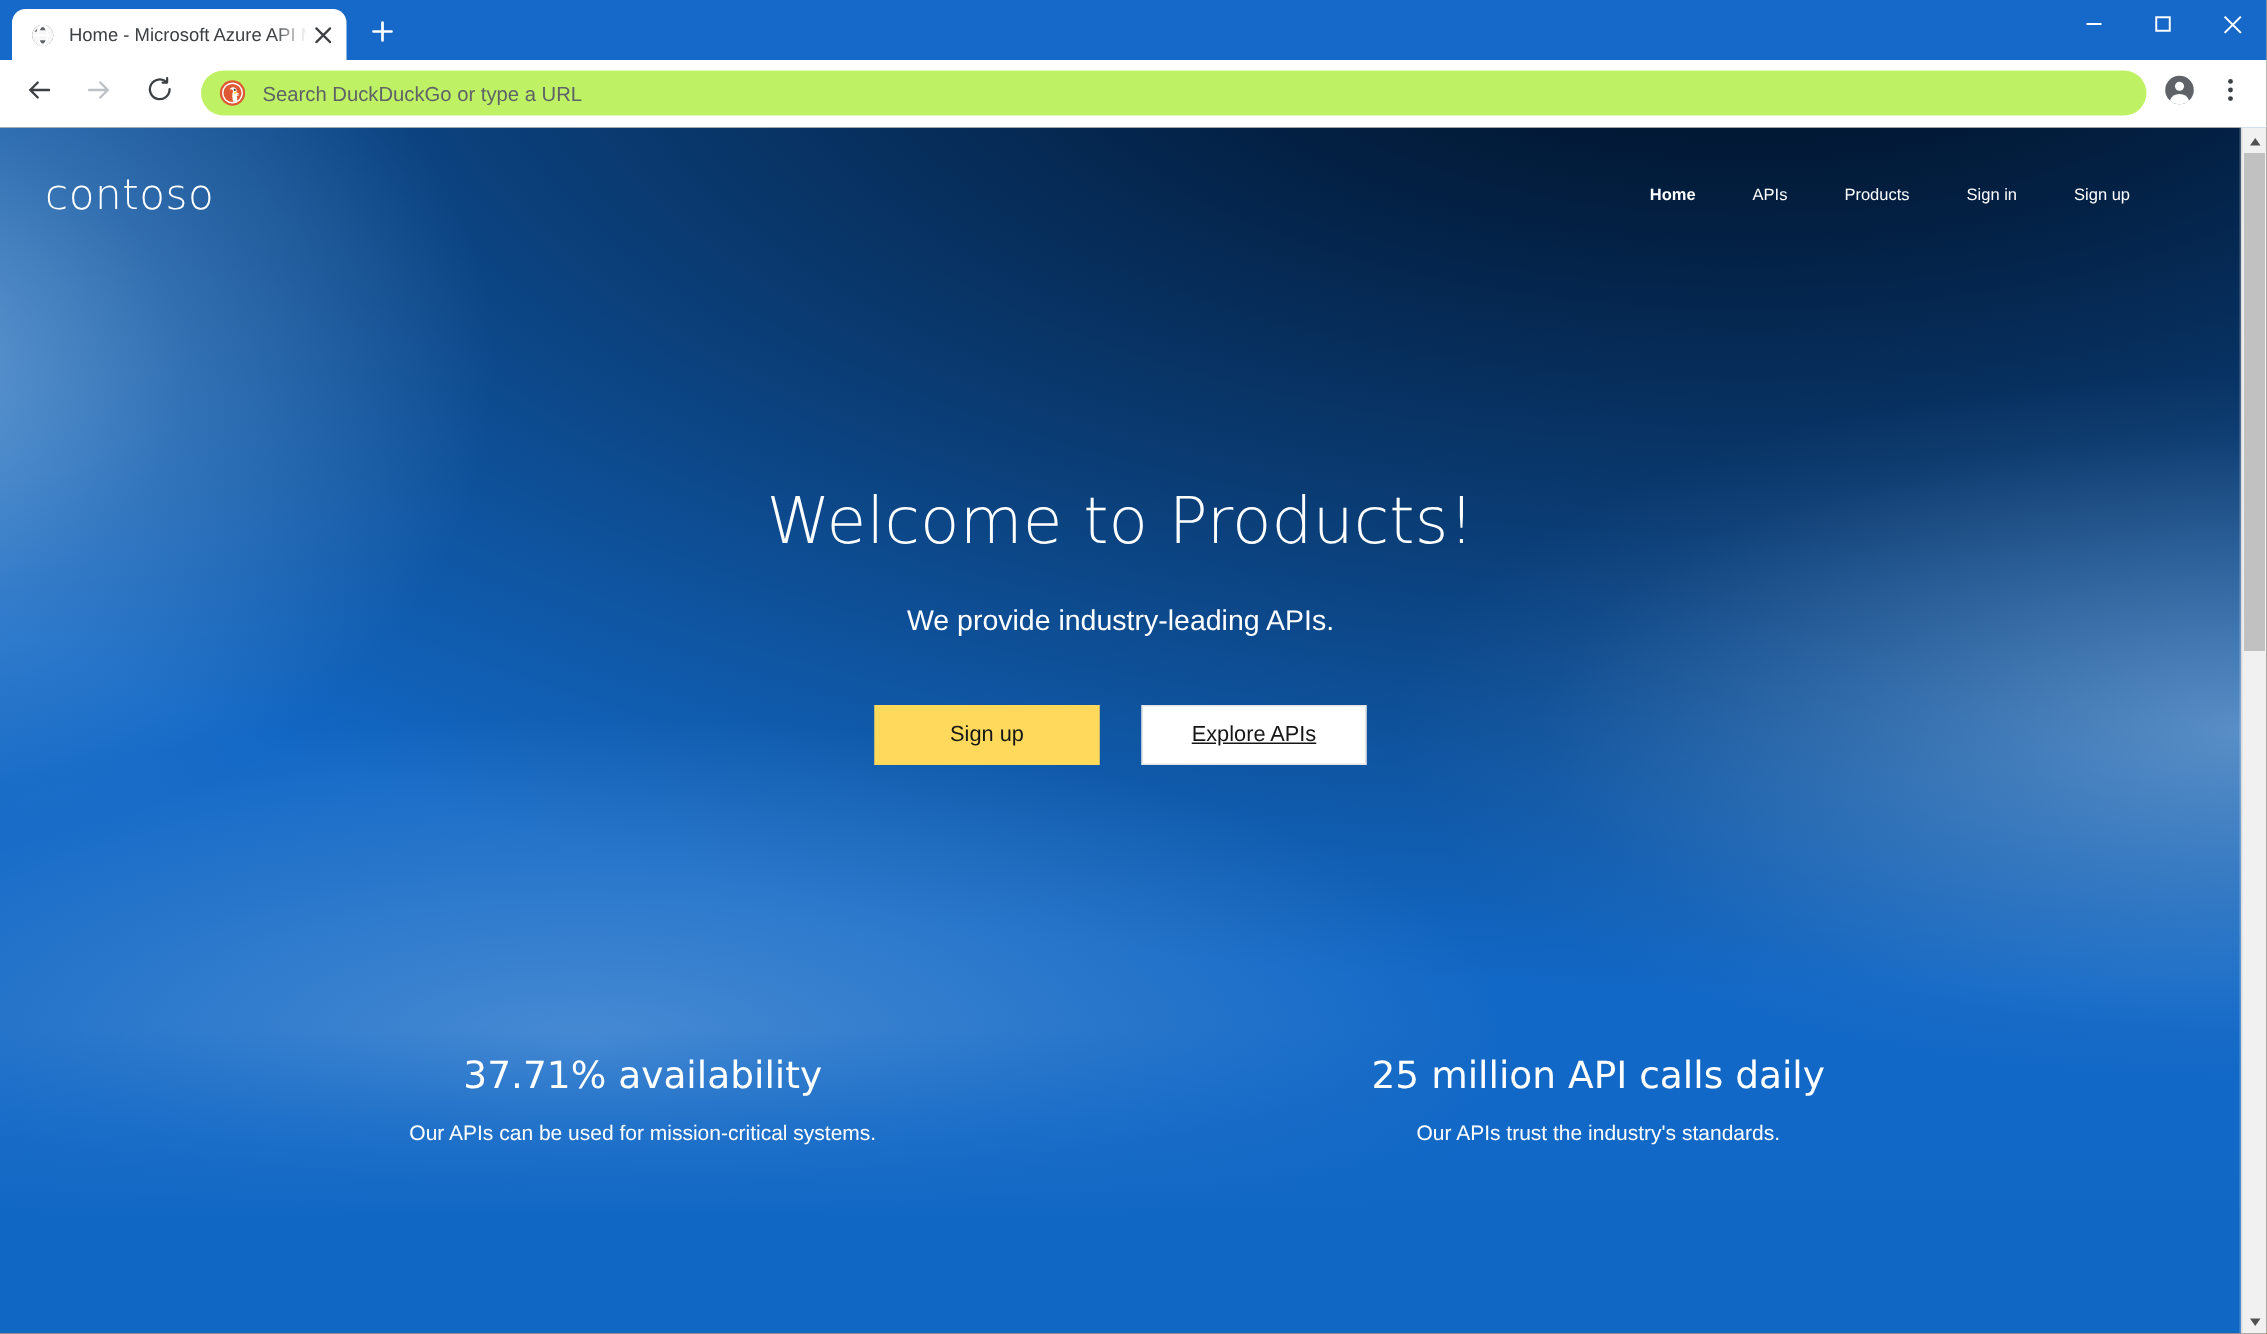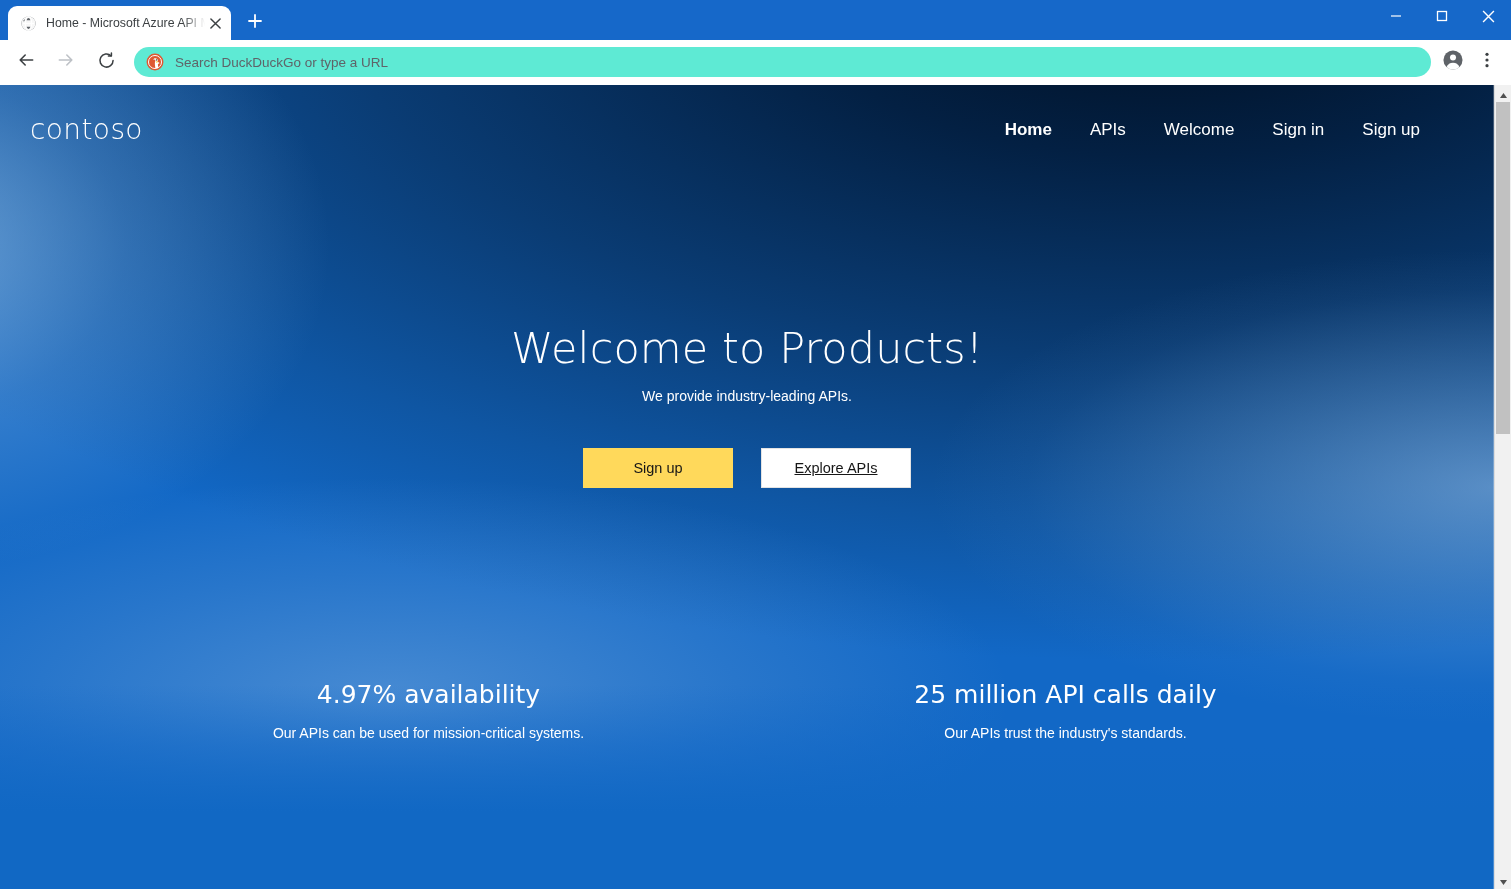--- a/index.html
+++ b/index.html
@@ -97,21 +97,21 @@
   .navbtn {
     width: 34px; height: 34px;
     margin: 0 3px;
     display: flex; align-items: center; justify-content: center;
     border-radius: 50%;
     flex: none;
   }
   .omnibox {
     flex: 1 1 auto;
     height: 30px;
-    background: #5eead4;
+    background: #bef264;
     border-radius: 15px;
     display: flex;
     align-items: center;
     padding: 0 12px;
     margin: 0 6px 0 8px;
   }
   .omnibox-icon { width: 18px; height: 18px; flex: none; margin-right: 11px; }
   .omnibox-text {
     font-size: 13.5px;
     color: #5f6368;
@@ -186,21 +186,21 @@
     font-stretch: condensed;
   }
   .site-nav {
     margin-left: auto;
     display: flex;
     align-items: center;
     gap: 38px;
     padding-right: 38px;
   }
   .nav-link {
-    font-size: 17px;
+    font-size: 11px;
     color: #ffffff;
     text-decoration: none;
     white-space: nowrap;
   }
   .nav-link.active { font-weight: bold; }
 
   
   .hero {
     position: relative;
     z-index: 5;
@@ -209,22 +209,22 @@
   }
   .hero-title {
     font-size: 43px;
     font-weight: 300;
     color: #ffffff;
     letter-spacing: 0.1px;
     line-height: 1.1;
     font-family: "DejaVu Sans", sans-serif;
   }
   .hero-sub {
-    margin-top: 16px;
-    font-size: 14px;
+    margin-top: 32px;
+    font-size: 19px;
     color: #ffffff;
   }
   .hero-actions {
     margin-top: 44px;
     display: flex;
     justify-content: center;
     gap: 28px;
   }
   .btn {
     min-width: 150px;
@@ -421,38 +421,38 @@
       <div class="bg-layer bg-blob-right"></div>
       <div class="bg-layer bg-blob-left"></div>
       <div class="bg-layer bg-blob-center"></div>
       <div class="bg-bottom"></div>
 
       <div class="site-header">
         <div class="logo">contoso</div>
         <div class="site-nav">
           <a class="nav-link active" href="#">Home</a>
           <a class="nav-link" href="#">APIs</a>
-          <a class="nav-link" href="#">Welcome</a>
+          <a class="nav-link" href="#">Products</a>
           <a class="nav-link" href="#">Sign in</a>
           <a class="nav-link" href="#">Sign up</a>
         </div>
       </div>
 
       <div class="hero">
         <h1 class="hero-title">Welcome to Products!</h1>
         <p class="hero-sub">We provide industry-leading APIs.</p>
         <div class="hero-actions">
           <button class="btn btn-primary">Sign up</button>
           <button class="btn btn-secondary">Explore APIs</button>
         </div>
       </div>
 
       <div class="stats">
         <div class="stat">
-          <div class="stat-value">4.97% availability</div>
+          <div class="stat-value">37.71% availability</div>
           <div class="stat-desc">Our APIs can be used for mission-critical systems.</div>
         </div>
         <div class="stat">
           <div class="stat-value">25 million API calls daily</div>
           <div class="stat-desc">Our APIs trust the industry's standards.</div>
         </div>
       </div>
 
       <div class="page-border-right"></div>
     </div>

